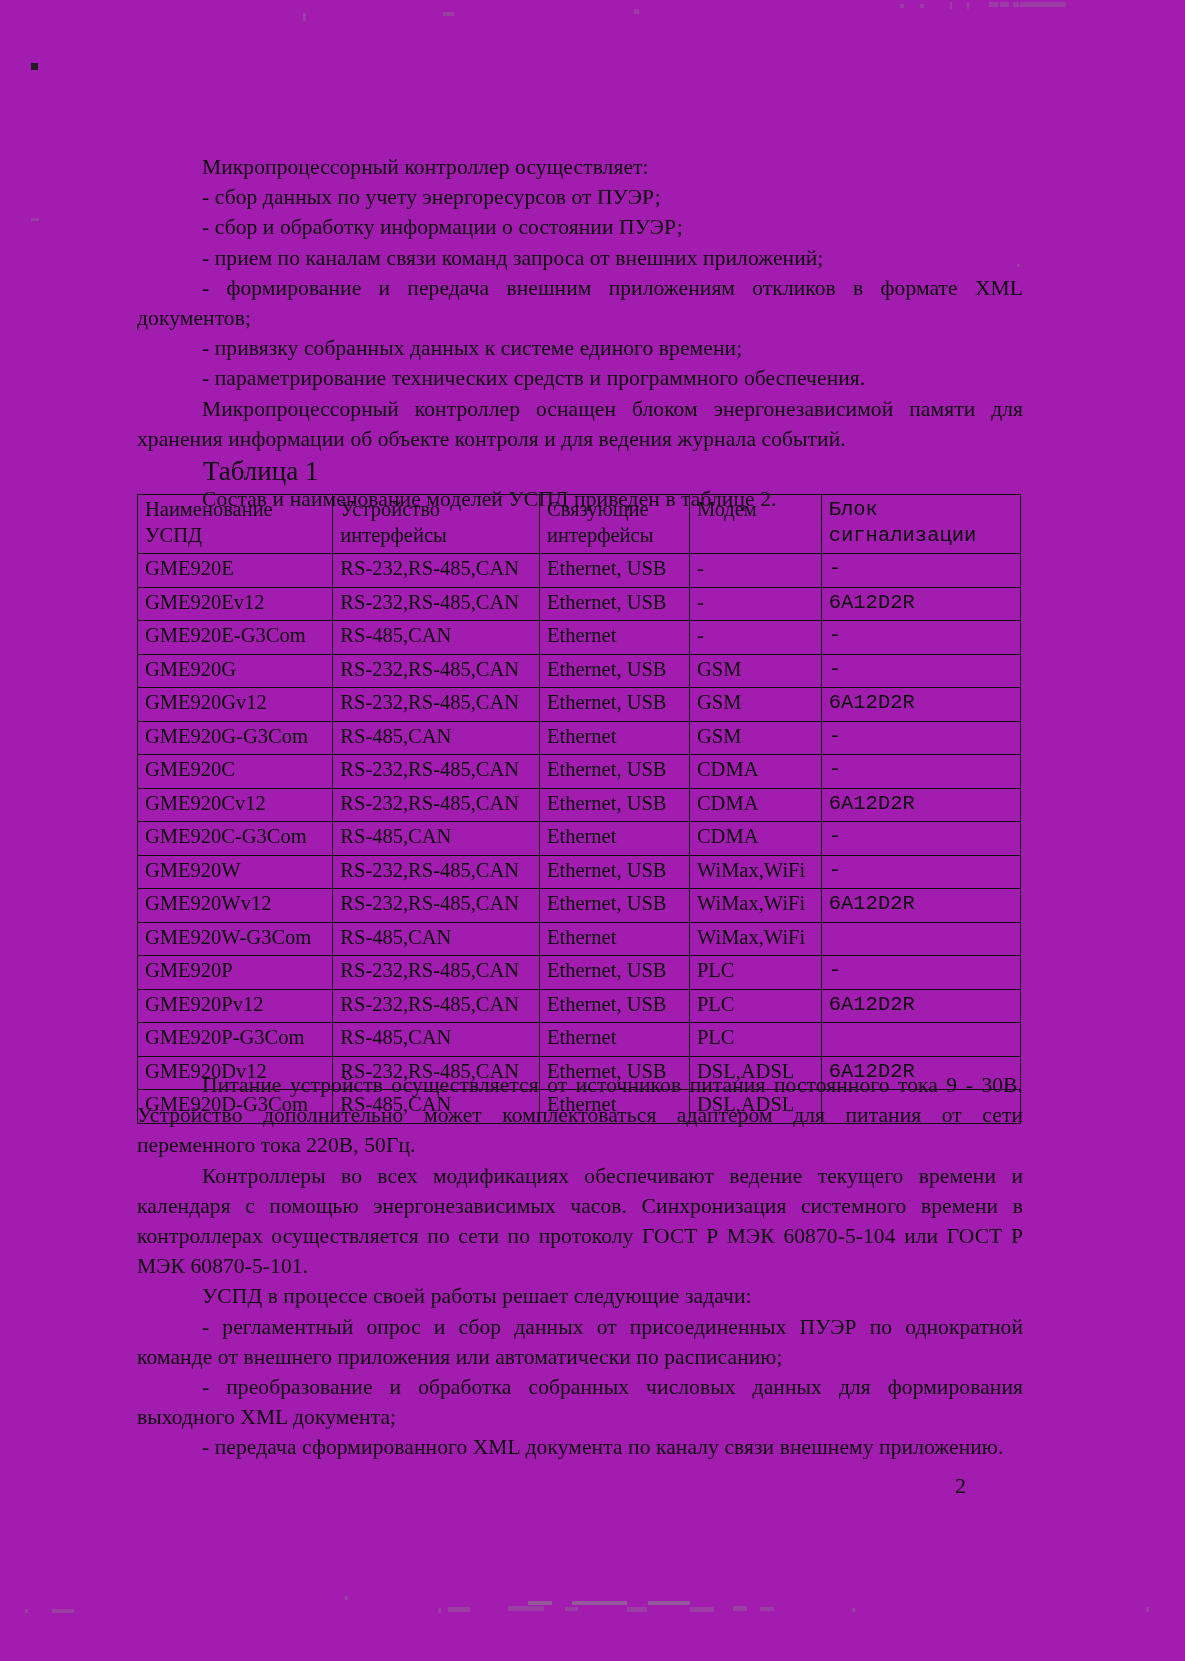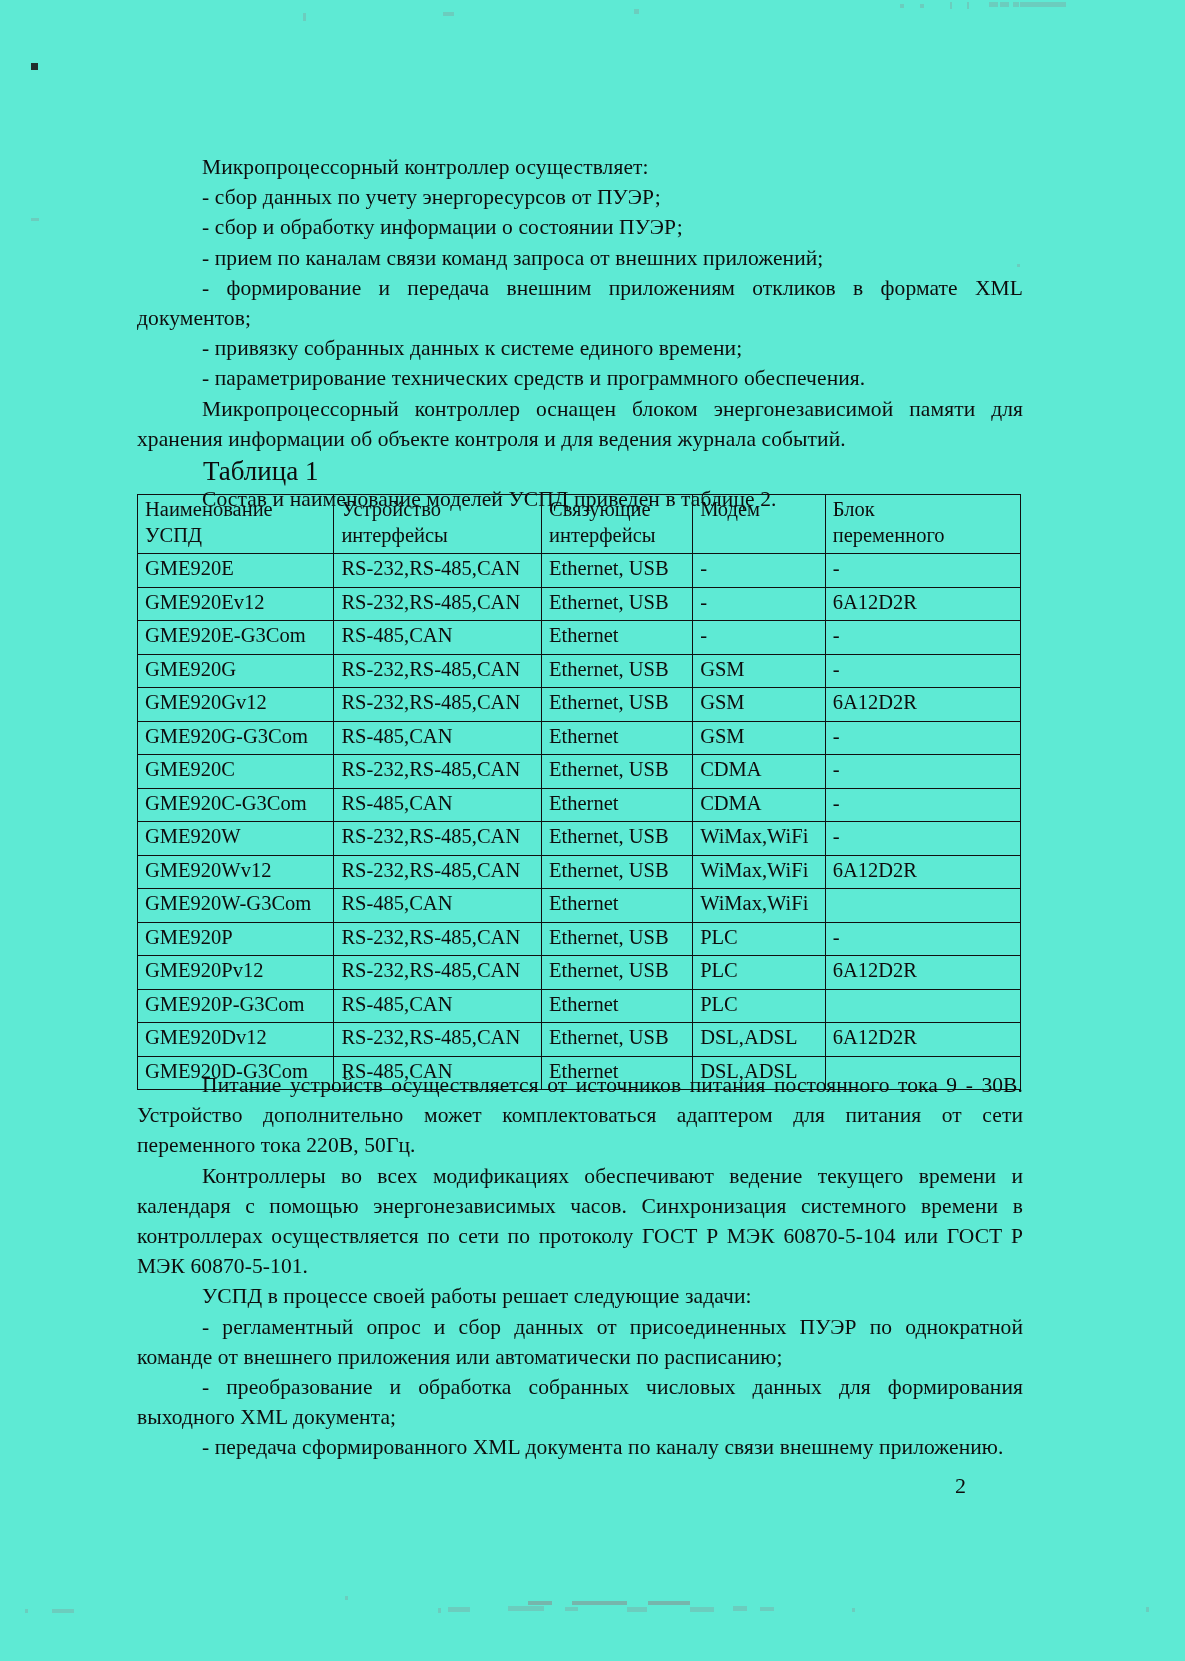--- a/index.html
+++ b/index.html
@@ -12,21 +12,21 @@
     height: 1661px;
     position: relative;
     font-family: "Liberation Serif", "DejaVu Serif", serif;
     color: #0d0d0d;
     overflow: hidden;
   }
 
   .page {
     position: absolute;
     inset: 0;
-    background: #5eead4;
+    background: #a21caf;
   }
 
   
   .speck {
     position: absolute;
     background: #8a8a8a;
     opacity: .55;
   }
   .speck.dark { background: #1a1a1a; opacity: .9; }
   .speck.faint { opacity: .30; }
@@ -87,21 +87,21 @@
     height: 54px;
     vertical-align: top;
   }
   table.models tbody td {
     height: 28.5px;
   }
   .c0 { width: 193px; margin-top: 24px; }
   .c1 { width: 204px; }
   .c2 { width: 148px; }
   .c3 { width: 128px; }
-  .c4 { width: 203px; }
+  .c4 { width: 203px; font-family: Liberation Mono, monospace; }
 
   .hdr-l1 { display: block; }
   .hdr-l2 { display: block; }
 
   
   .content2 {
     position: absolute;
     left: 137px;
     top: 1070px;
     width: 886px;
@@ -181,21 +181,21 @@
         <td class="c2">
           <span class="hdr-l1">Связующие</span>
           <span class="hdr-l2">интерфейсы</span>
         </td>
         <td class="c3">
           <span class="hdr-l1">Модем</span>
           <span class="hdr-l2"></span>
         </td>
         <td class="c4">
           <span class="hdr-l1">Блок</span>
-          <span class="hdr-l2">переменного</span>
+          <span class="hdr-l2">сигнализации</span>
         </td>
       </tr>
     </thead>
     <tbody id="models-body">
         <tr>
           <td class="c0">GME920E</td>
           <td class="c1">RS-232,RS-485,CAN</td>
           <td class="c2">Ethernet, USB</td>
           <td class="c3">-</td>
           <td class="c4">-</td>
@@ -234,20 +234,27 @@
           <td class="c2">Ethernet</td>
           <td class="c3">GSM</td>
           <td class="c4">-</td>
         </tr>
         <tr>
           <td class="c0">GME920C</td>
           <td class="c1">RS-232,RS-485,CAN</td>
           <td class="c2">Ethernet, USB</td>
           <td class="c3">CDMA</td>
           <td class="c4">-</td>
+        </tr>
+        <tr>
+          <td class="c0">GME920Cv12</td>
+          <td class="c1">RS-232,RS-485,CAN</td>
+          <td class="c2">Ethernet, USB</td>
+          <td class="c3">CDMA</td>
+          <td class="c4">6A12D2R</td>
         </tr>
         <tr>
           <td class="c0">GME920C-G3Com</td>
           <td class="c1">RS-485,CAN</td>
           <td class="c2">Ethernet</td>
           <td class="c3">CDMA</td>
           <td class="c4">-</td>
         </tr>
         <tr>
           <td class="c0">GME920W</td>

